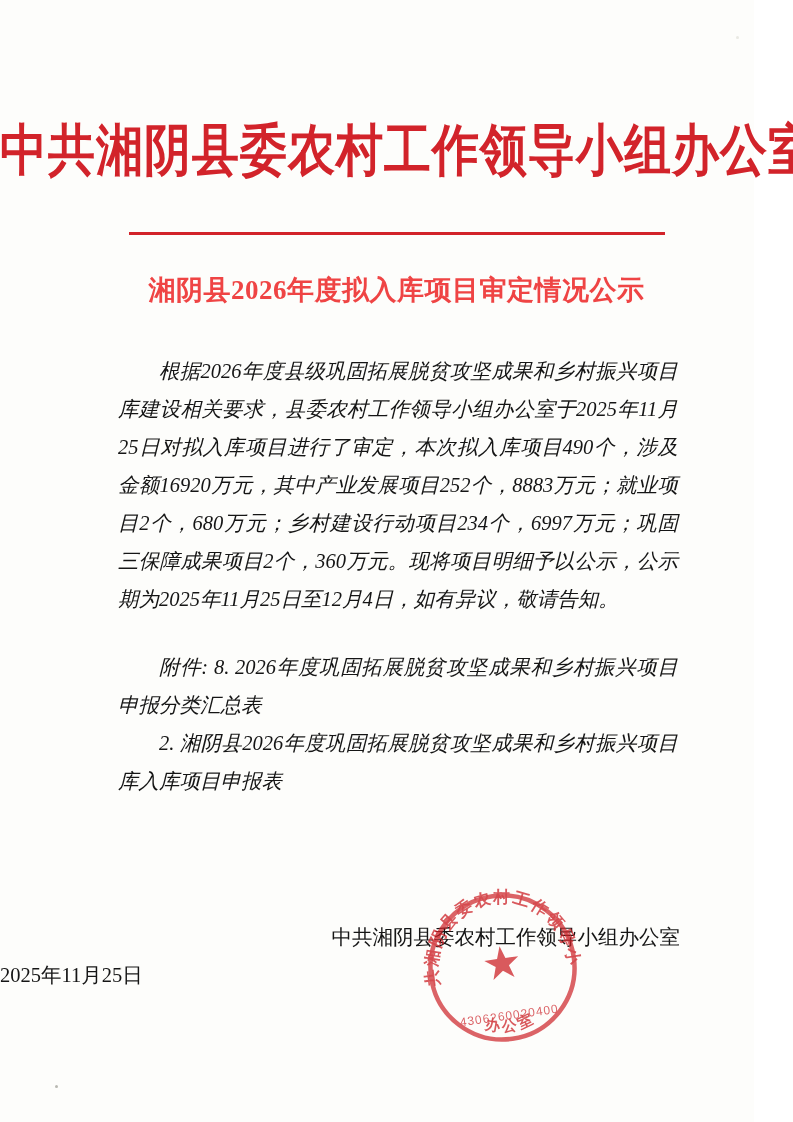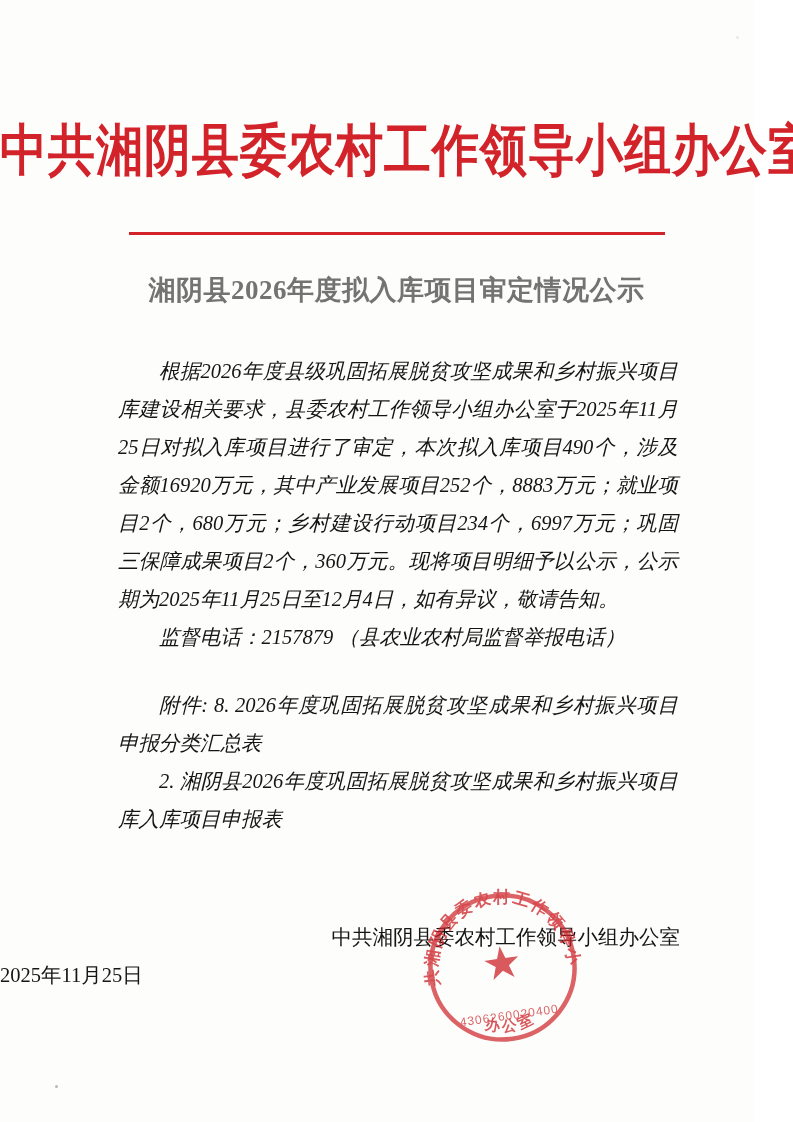--- a/index.html
+++ b/index.html
@@ -56,21 +56,21 @@
   }
   .doc-title {
     position: absolute;
     top: 272px;
     left: 0;
     width: 793px;
     text-align: center;
     font-size: 27px;
     font-weight: bold;
     letter-spacing: 0.5px;
-    color: #737373;
+    color: #ef4444;
   }
   .body-block {
     position: absolute;
     top: 352px;
     left: 118px;
     width: 560px;
     font-size: 20.5px;
     line-height: 38px;
     color: #151515;
     text-align: justify;
@@ -131,21 +131,20 @@
 
   <div class="letterhead">
     <div class="letterhead-title">中共湘阴县委农村工作领导小组办公室</div>
   </div>
   <div class="letterhead-rule"></div>
 
   <div class="doc-title">湘阴县2026年度拟入库项目审定情况公示</div>
 
   <div class="body-block">
     <p class="p">根据2026年度县级巩固拓展脱贫攻坚成果和乡村振兴项目库建设相关要求，县委农村工作领导小组办公室于2025年11月25日对拟入库项目进行了审定，本次拟入库项目490个，涉及金额16920万元，其中产业发展项目252个，8883万元；就业项目2个，680万元；乡村建设行动项目234个，6997万元；巩固三保障成果项目2个，360万元。现将项目明细予以公示，公示期为2025年11月25日至12月4日，如有异议，敬请告知。</p>
-    <p class="p">监督电话：2157879 （县农业农村局监督举报电话）</p>
     <div class="spacer"></div>
     <p class="p">附件: 8. 2026年度巩固拓展脱贫攻坚成果和乡村振兴项目申报分类汇总表</p>
     <p class="p">2. 湘阴县2026年度巩固拓展脱贫攻坚成果和乡村振兴项目库入库项目申报表</p>
   </div>
 
   <div class="sign">
     <div class="sign-line">中共湘阴县委农村工作领导小组办公室</div>
     <div class="sign-date">2025年11月25日</div>
   </div>
 

